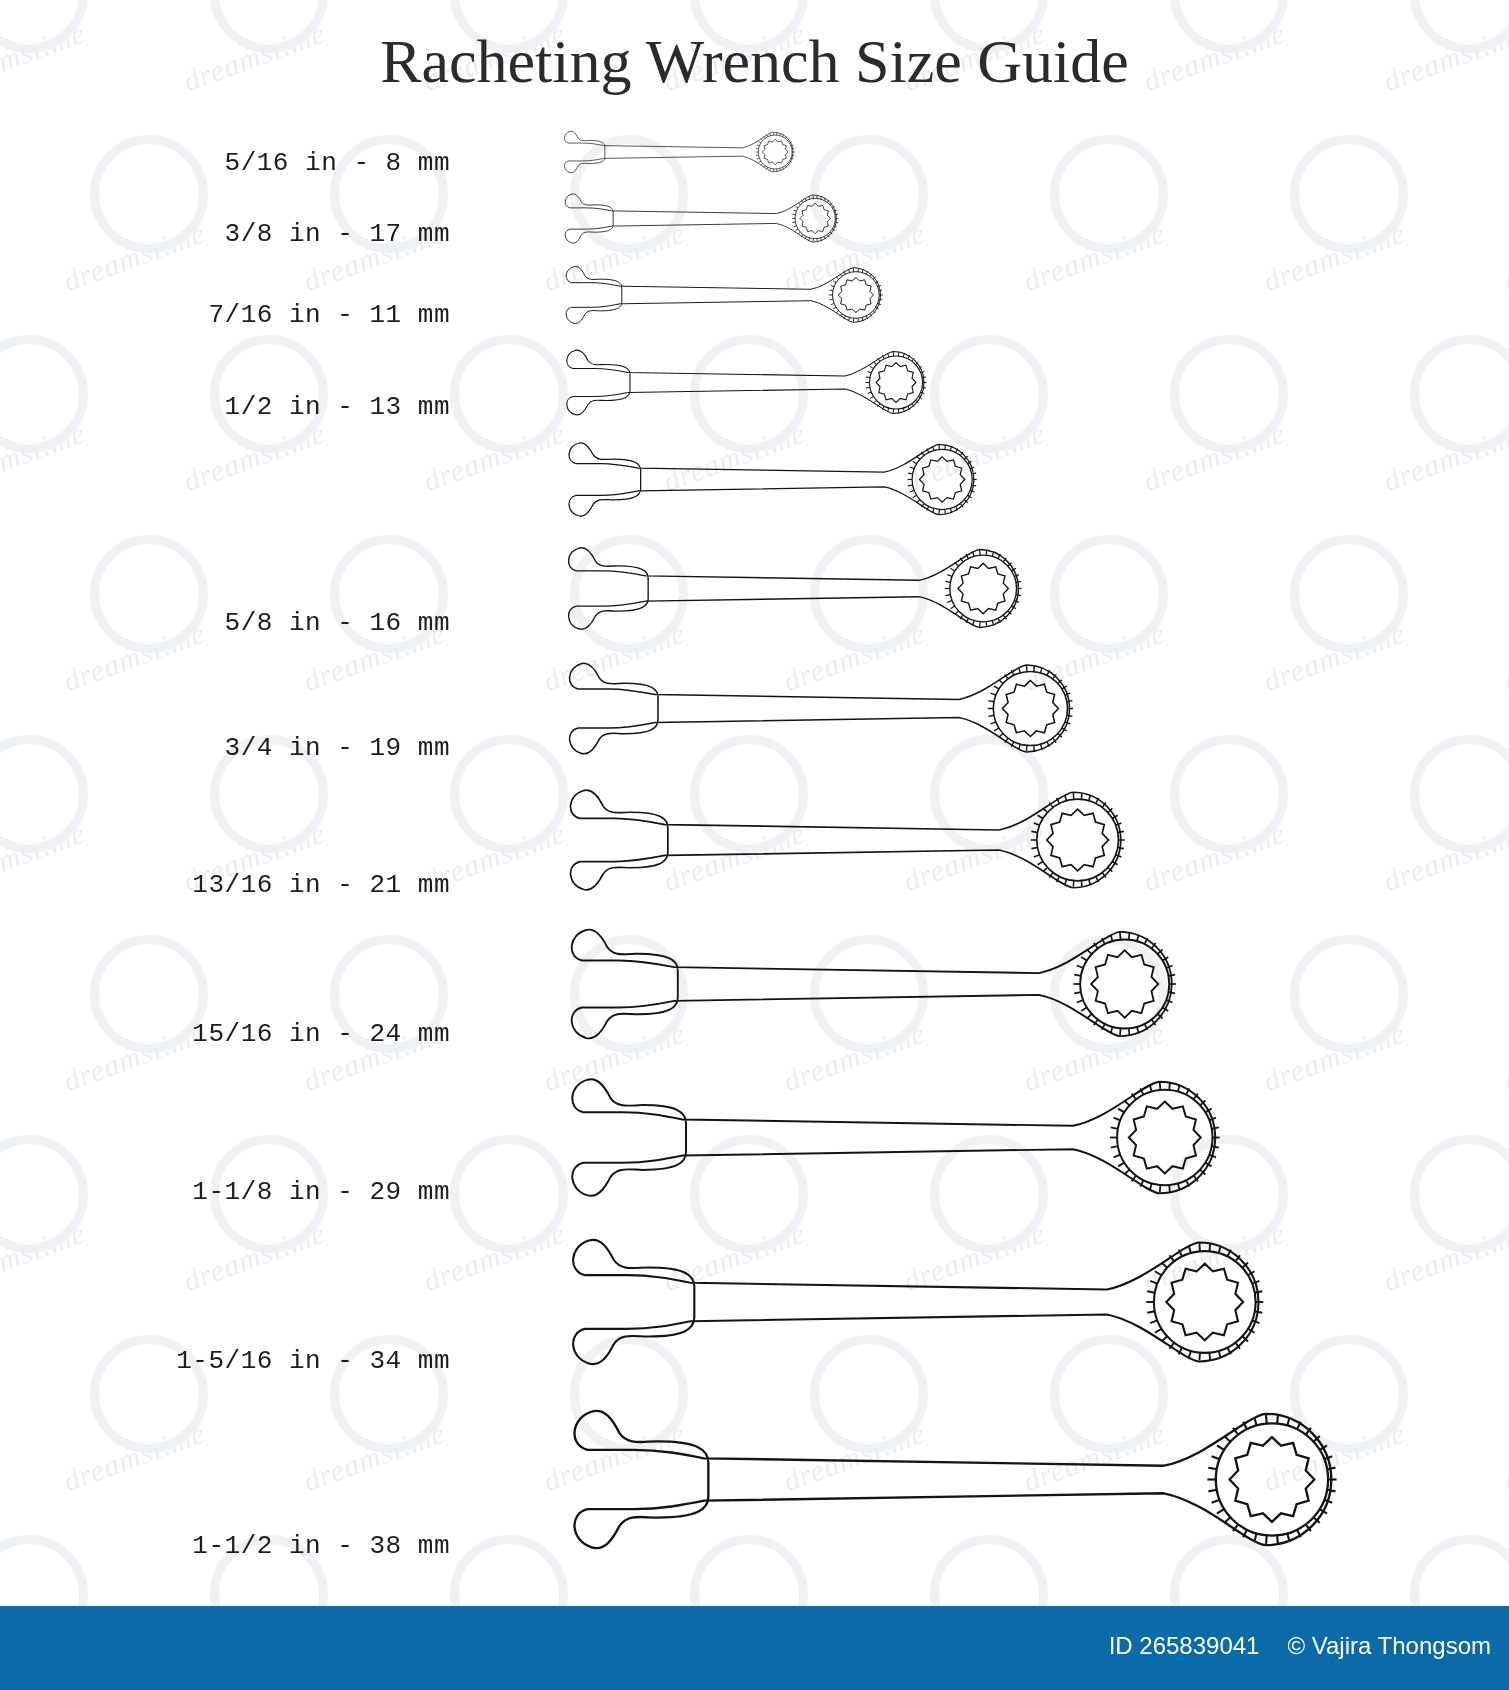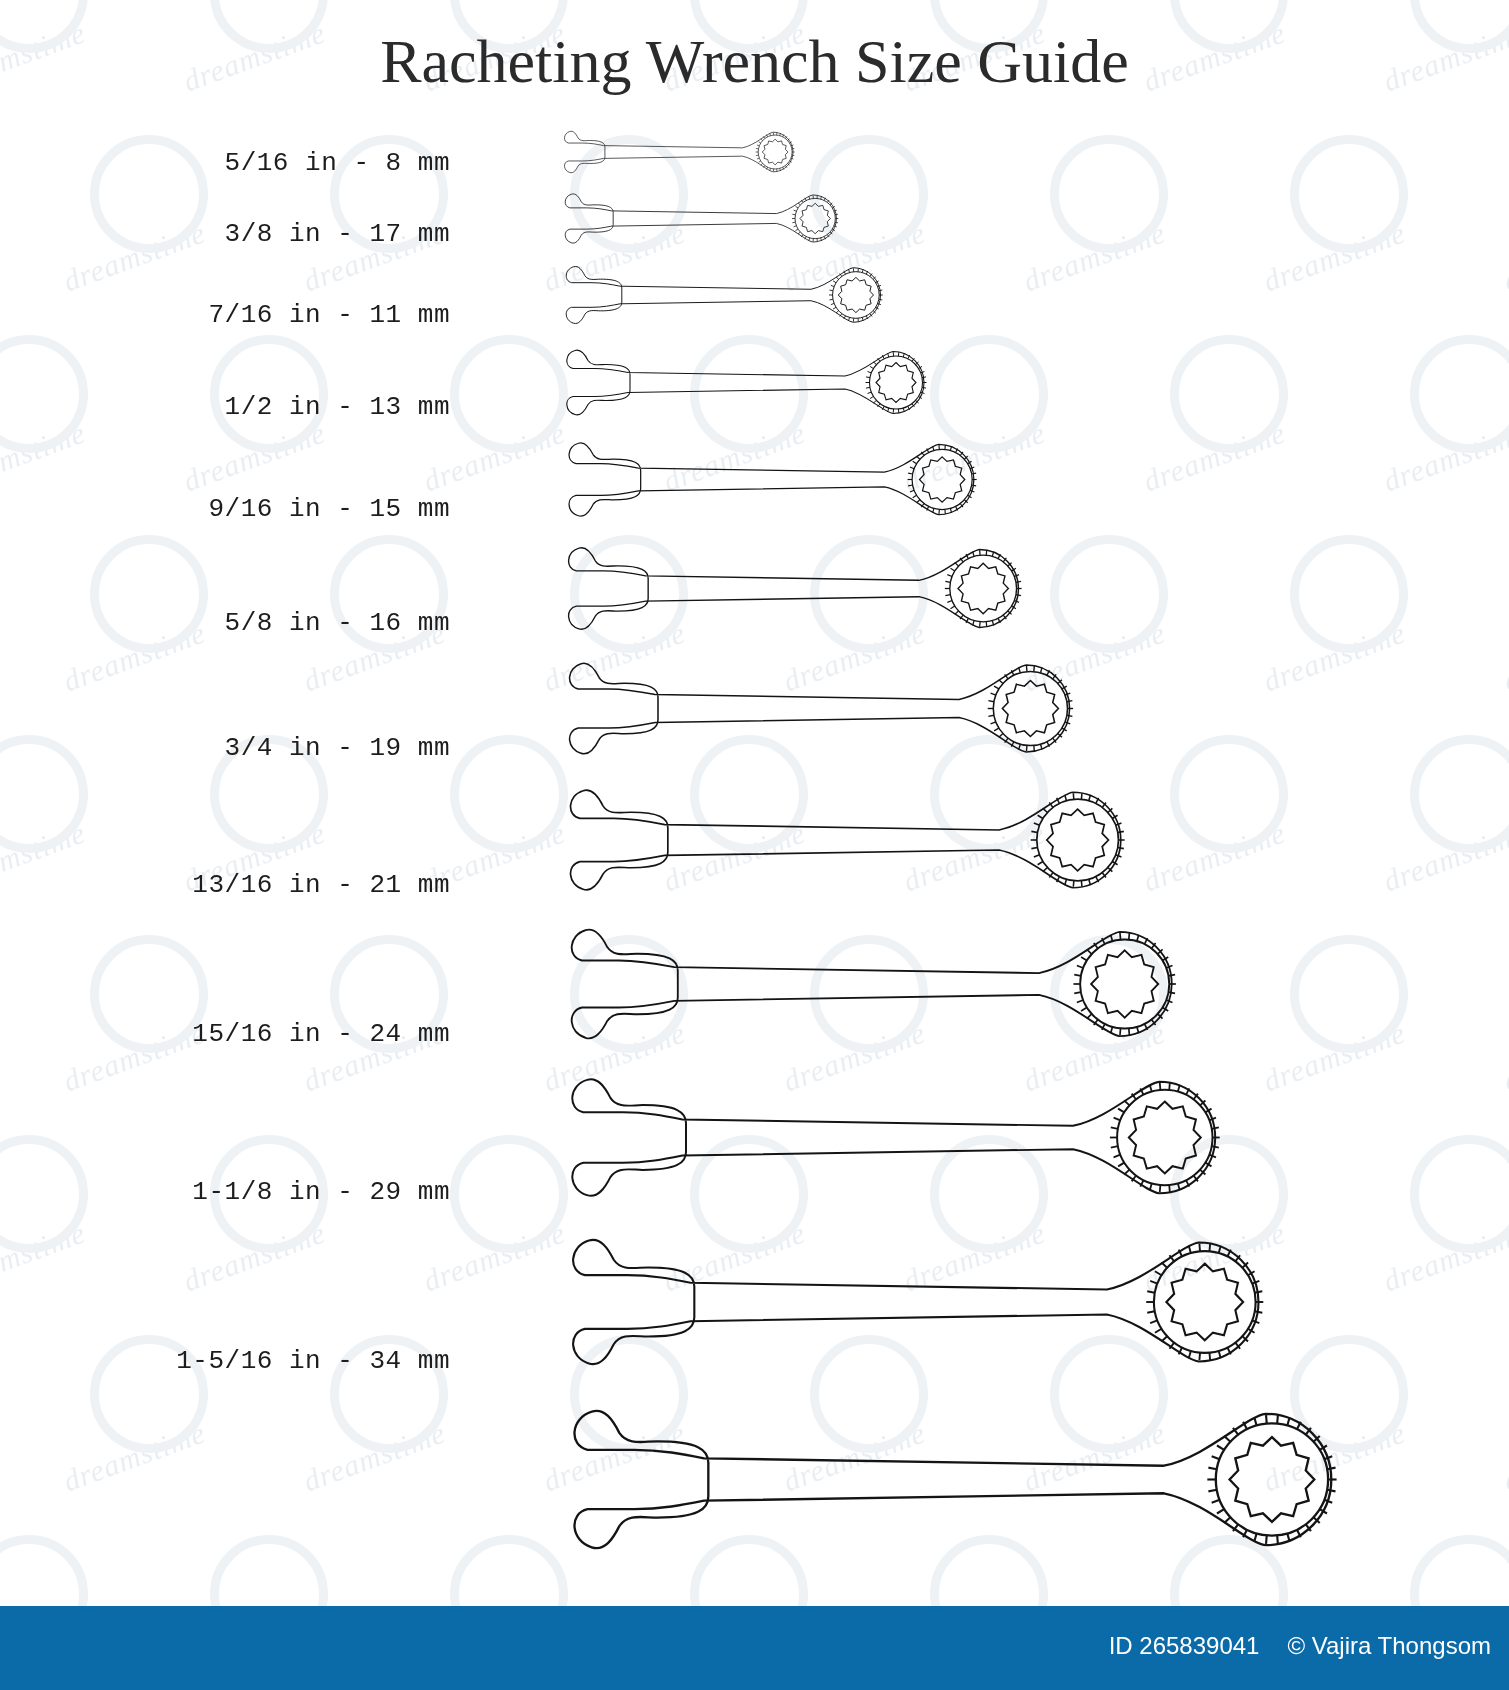--- a/index.html
+++ b/index.html
@@ -532,21 +532,20 @@
               <line x1="723.9" y1="42.9" x2="717.1" y2="47.1"></line>
               <line x1="728.9" y1="53.0" x2="721.4" y2="55.9"></line>
               <line x1="732.0" y1="63.8" x2="724.1" y2="65.3"></line>
             </g>
   <circle cx="672" cy="75" r="53" fill="none" stroke="#141414" stroke-width="2.2"></circle>
   <path d="M672.0 35.0 L680.5 43.1 L692.0 40.4 L695.3 51.7 L706.6 55.0 L703.9 66.5 L712.0 75.0 L703.9 83.5 L706.6 95.0 L695.3 98.3 L692.0 109.6 L680.5 106.9 L672.0 115.0 L663.5 106.9 L652.0 109.6 L648.7 98.3 L637.4 95.0 L640.1 83.5 L632.0 75.0 L640.1 66.5 L637.4 55.0 L648.7 51.7 L652.0 40.4 L663.5 43.1 Z" fill="none" stroke="#141414" stroke-width="2.2"></path>
 </svg>
         </div>
       </div>
       <div class="row" style="height: 103.8px;">
-        <div class="row-label" style="top: 57px;">9/16 in - 15 mm</div>
         <div class="row-art" style="top: 0px;">
 <svg width="422" height="85" viewBox="0 0 740 150">
   <g>
     <path d="
       M 30 11
       C 10 17, 8 43, 26 47
       L 70 47
       C 96 47, 116 51, 136 55
       L 570 62
       C 610 54, 648 15, 666 13
@@ -1008,20 +1007,21 @@
               <line x1="723.9" y1="42.9" x2="717.1" y2="47.1"></line>
               <line x1="728.9" y1="53.0" x2="721.4" y2="55.9"></line>
               <line x1="732.0" y1="63.8" x2="724.1" y2="65.3"></line>
             </g>
   <circle cx="672" cy="75" r="53" fill="none" stroke="#141414" stroke-width="2.2"></circle>
   <path d="M672.0 35.0 L680.5 43.1 L692.0 40.4 L695.3 51.7 L706.6 55.0 L703.9 66.5 L712.0 75.0 L703.9 83.5 L706.6 95.0 L695.3 98.3 L692.0 109.6 L680.5 106.9 L672.0 115.0 L663.5 106.9 L652.0 109.6 L648.7 98.3 L637.4 95.0 L640.1 83.5 L632.0 75.0 L640.1 66.5 L637.4 55.0 L648.7 51.7 L652.0 40.4 L663.5 43.1 Z" fill="none" stroke="#141414" stroke-width="2.2"></path>
 </svg>
         </div>
       </div>
       <div class="row" style="height: 186.2px;">
+        <div class="row-label" style="top: 131px;">1-1/2 in - 38 mm</div>
         <div class="row-art" style="top: 0px;">
 <svg width="784" height="159" viewBox="0 0 740 150">
   <g>
     <path d="
       M 30 11
       C 10 17, 8 43, 26 47
       L 70 47
       C 96 47, 116 51, 136 55
       L 570 62
       C 610 54, 648 15, 666 13

